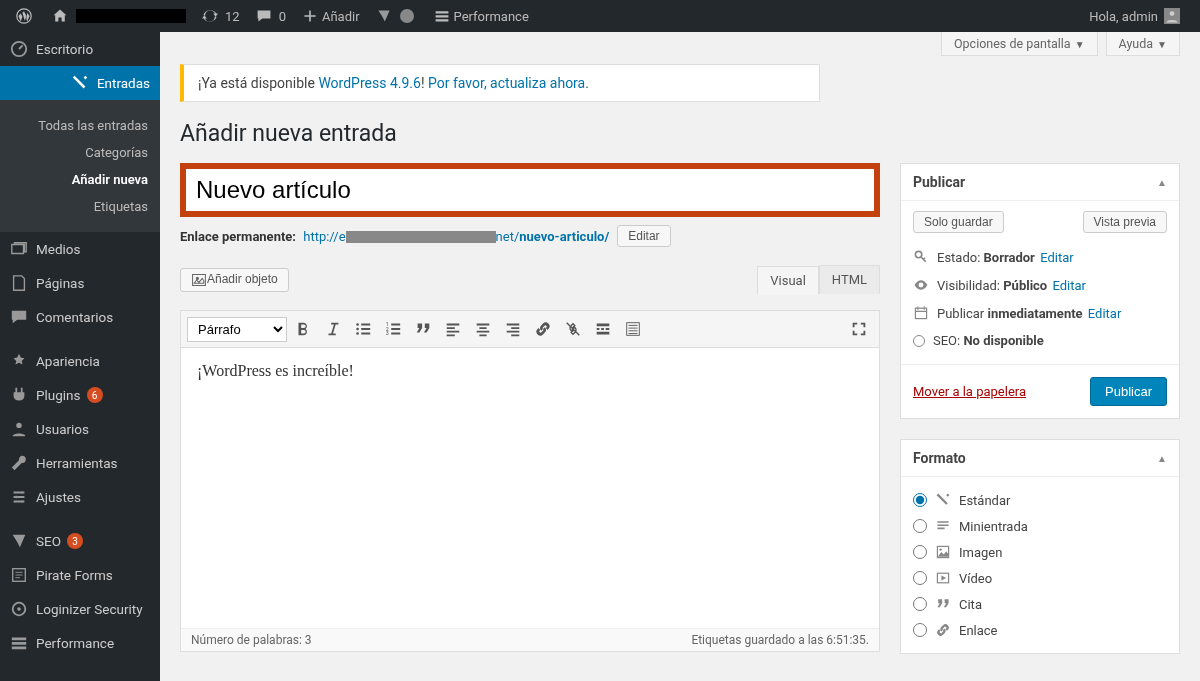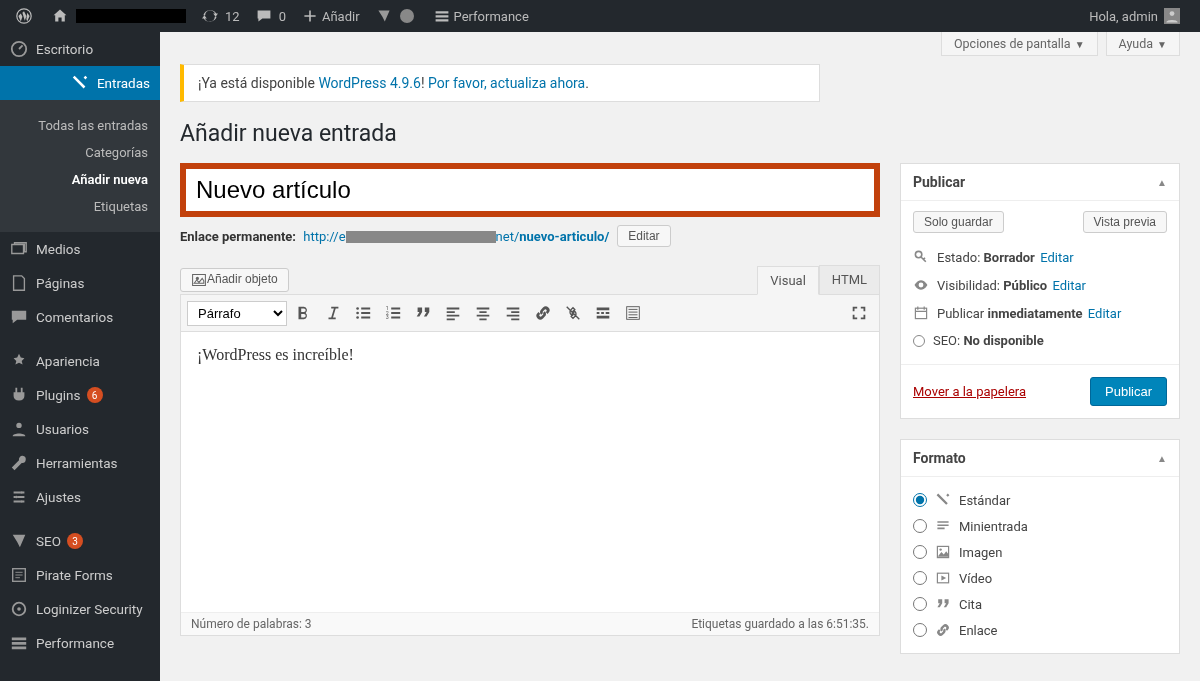--- a/index.html
+++ b/index.html
@@ -52,21 +52,21 @@
 .small-btn { background: #f7f7f7; border: 1px solid #ccc; padding: 3px 10px; font-size: 12px; cursor: pointer; border-radius: 3px; color:#555;}
 
 .media-btn-row { margin-top: 18px; display:flex; align-items:center; }
 .media-btn { display:inline-flex; align-items:flex-start; gap:0; }
 .media-btn svg { width:16px; height:16px; fill:#666; }
 
 .editor-tabs { margin-left:auto; display:flex; }
 .editor-tab { border:1px solid #ddd; border-bottom:none; padding:6px 12px; background:#ebebeb; font-size:13px; cursor:pointer; color:#555; }
 .editor-tab.active { background:#f5f5f5; border-bottom:1px solid #f5f5f5; position:relative; top:1px; }
 
-.editor-wrap { border:1px solid #ddd; background:#fff; margin-top:0; }
+.editor-wrap { border:1px solid #ddd; background:#fff; margin-top:16px; }
 .toolbar { background:#f5f5f5; border-bottom:1px solid #ddd; padding:4px 6px; display:flex; align-items:center; gap:2px; }
 .format-select { border:1px solid #ccc; background:#fff; padding:3px 6px; font-size:13px; width:100px; }
 .tb-btn { width:28px; height:28px; display:inline-flex; align-items:center; justify-content:center; cursor:pointer; border-radius:2px; }
 .tb-btn svg { width:18px; height:18px; fill:#555; }
 .toolbar .expand { margin-left:auto; }
 
 .editor-body { min-height: 280px; padding: 14px 16px; font-family: Georgia, serif; font-size: 16px; color:#333; }
 .editor-footer { border-top:1px solid #eee; background:#f9f9f9; padding:4px 10px; font-size:12px; color:#666; display:flex; }
 .editor-footer .right { margin-left:auto; }
 

